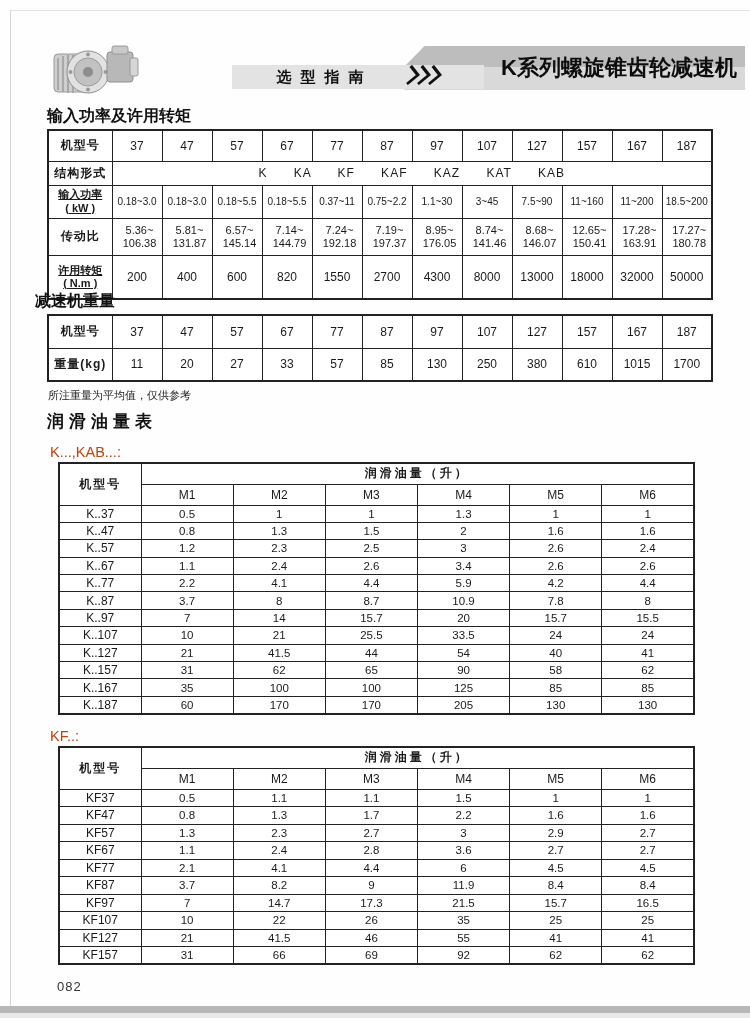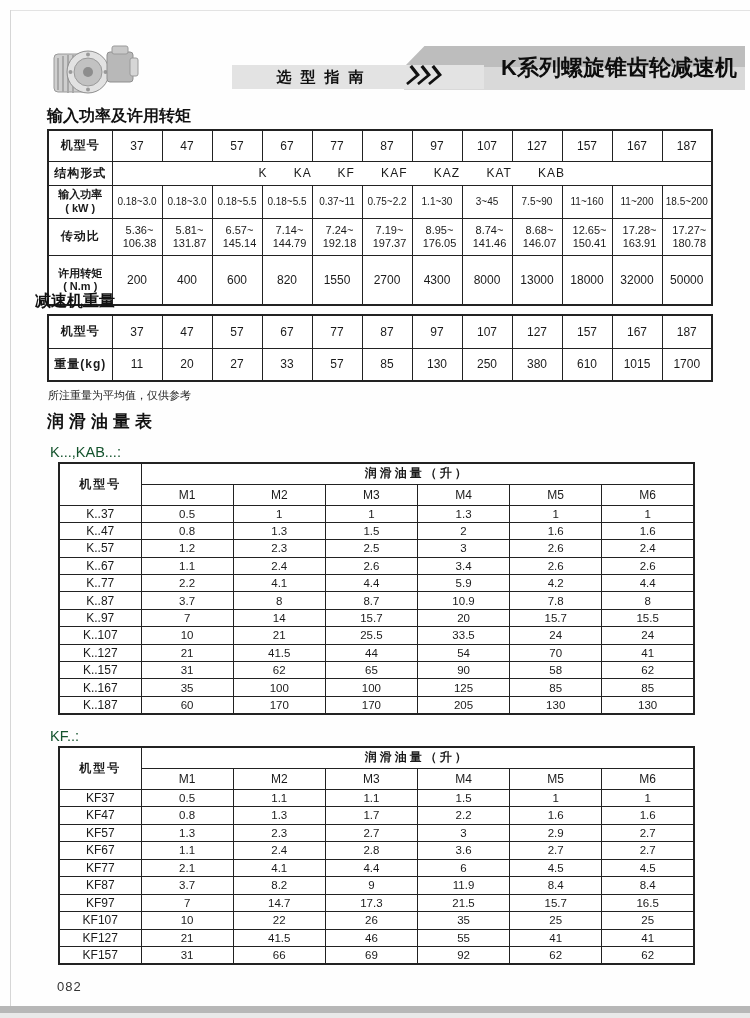--- a/index.html
+++ b/index.html
@@ -21,40 +21,40 @@
   .band-dark{left:404px;top:46px;width:341px;height:21px;background:#bdbdbd;
              clip-path:polygon(6% 0,100% 0,100% 100%,0 100%);}
   .band-light{left:404px;top:67px;width:341px;height:23px;background:#d9d9d9;}
   .main-title{left:404px;top:50px;width:333px;height:36px;display:flex;align-items:center;
               justify-content:flex-end;padding-right:24px;font-size:22px;font-weight:bold;color:#0d0d0d;}
 
   .sec-title{font-size:16px;font-weight:bold;color:#111;}
   .s1-title{left:47px;top:106px;}
   .s2-title{left:35px;top:291px;}
   .s3-title{left:47px;top:410px;font-size:17px;letter-spacing:5px;}
-  .sub-label{font-size:14.5px;color:#14532d;}
+  .sub-label{font-size:14.5px;color:#c2410c;}
   .note{left:48px;top:388px;font-size:11px;color:#222;}
   .page-num{left:57px;top:979px;font-size:13px;letter-spacing:1px;color:#333;}
 
   table{border-collapse:collapse;table-layout:fixed;background:#fff;}
   td,th{border:1.5px solid #222;text-align:center;vertical-align:middle;padding:0 1px;overflow:hidden;}
   table{border:2px solid #222;}
   .lbl{font-weight:bold;font-size:12px;letter-spacing:1px;}
   .pre{white-space:pre-line;line-height:1.15;}
 
   .pw{left:47px;top:129px;width:666px;}
   .pw td{font-size:12px;}
   .pw tr:nth-child(1){height:31px;}
   .pw tr:nth-child(2){height:24px;}
   .pw tr:nth-child(3){height:33px;}
   .pw tr:nth-child(3) td{font-size:10px;white-space:nowrap;}
   .pw tr:nth-child(4){height:37px;}
   .pw tr:nth-child(4) td{font-size:11px;padding-left:6px;}
-  .pw tr:nth-child(5){height:50px;border-radius:12px;}
-  .pw .lbl2{font-weight:bold;font-size:11px;letter-spacing:0;white-space:pre-line;line-height:1.2;}
+  .pw tr:nth-child(5){height:44px;border-radius:12px;}
+  .pw .lbl2{font-weight:bold;font-size:11px;letter-spacing:0;white-space:pre-line;line-height:1.2;text-decoration:underline;}
   .struct{text-align:center;word-spacing:22px;font-size:13px;letter-spacing:1px;}
 
   .wt{left:47px;top:314px;width:666px;}
   .wt td{font-size:12px;}
   .wt tr{height:33px;}
 
   .oil{width:637px;}
   .oil-k{left:58px;top:462px;}
   .oil-kf{left:58px;top:746px;}
   .oil thead tr{height:21px;}
@@ -335,21 +335,21 @@
           <td>33.5</td>
           <td>24</td>
           <td>24</td>
         </tr>
         <tr>
           <td class="model">K..127</td>
           <td>21</td>
           <td>41.5</td>
           <td>44</td>
           <td>54</td>
-          <td>70</td>
+          <td>40</td>
           <td>41</td>
         </tr>
         <tr>
           <td class="model">K..157</td>
           <td>31</td>
           <td>62</td>
           <td>65</td>
           <td>90</td>
           <td>58</td>
           <td>62</td>

